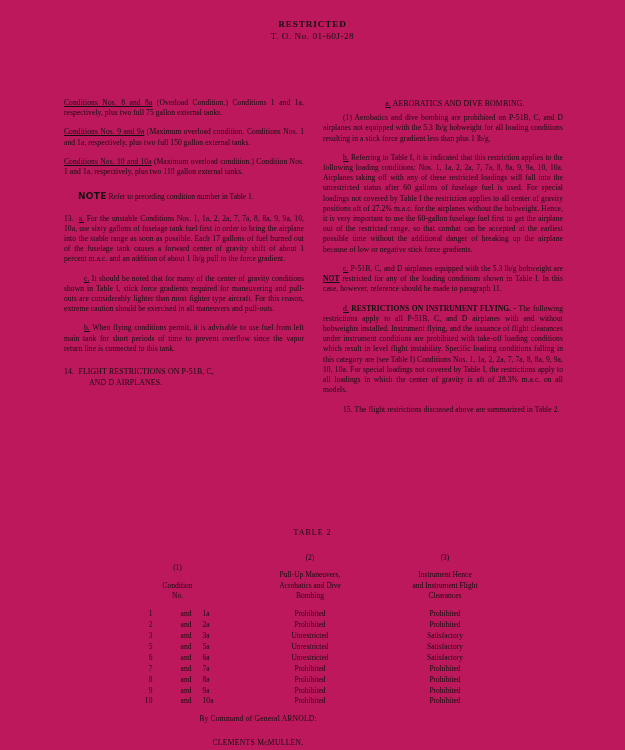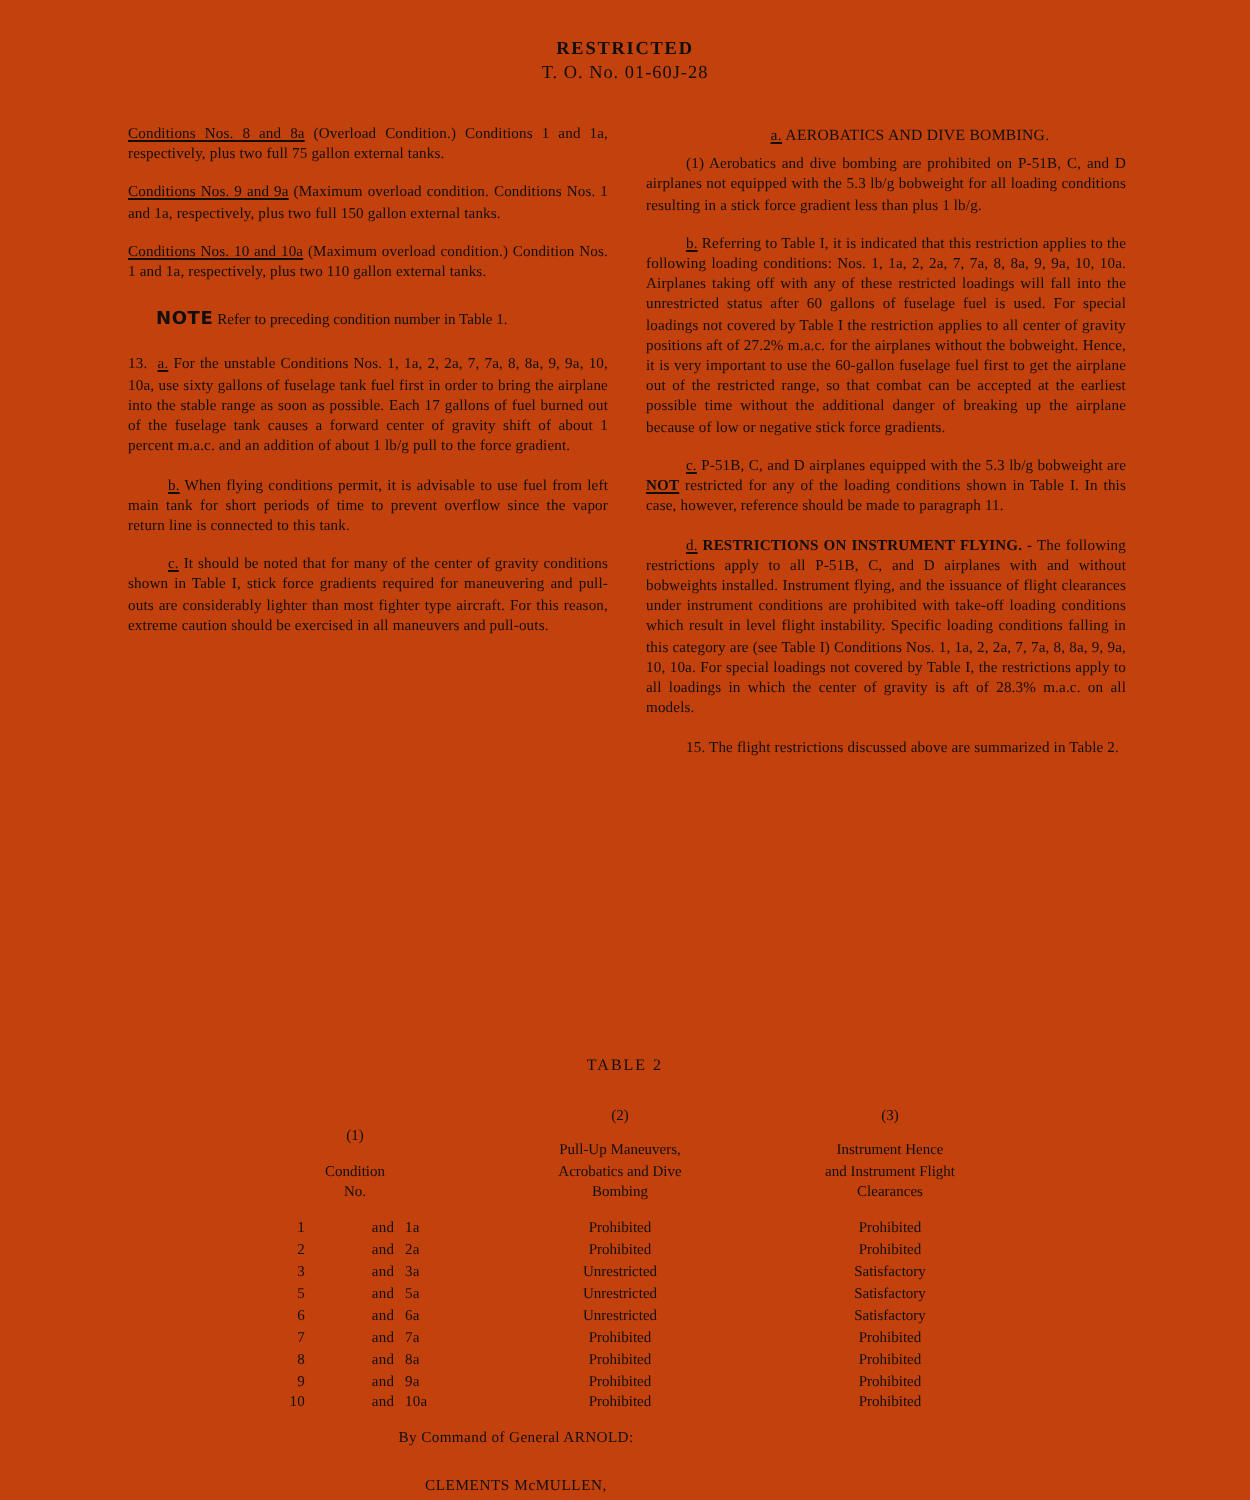--- a/index.html
+++ b/index.html
@@ -11,21 +11,21 @@
     width: 625px;
     height: 750px;
     overflow: hidden;
     font-family: "Liberation Serif", "DejaVu Serif", serif;
     color: #100f0d;
   }
   .page {
     position: relative;
     width: 625px;
     height: 750px;
-    background: #c2410c;
+    background: #be185d;
     box-sizing: border-box;
     padding: 0;
   }
   
   .doc-header {
     text-align: center;
     padding-top: 19px;
     line-height: 1.22;
   }
   .doc-header .classification {
@@ -42,20 +42,21 @@
   .columns {
     position: absolute;
     top: 62px;
     left: 64px;
     width: 500px;
     display: flex;
     gap: 19px;
   }
   .col {
     width: 240px;
+    margin-top: 36px;
   }
   p.para {
     margin: 0 0 9px 0;
     font-size: 7.55px;
     line-height: 1.355;
     text-align: justify;
     text-justify: inter-word;
     letter-spacing: 0.08px;
   }
   p.indent-lg { text-indent: 20px; }
@@ -115,21 +116,21 @@
     text-align: center;
     padding: 0.6px 0;
     line-height: 1.3;
     white-space: nowrap;
   }
   table.data td.cond {
     text-align: center;
     letter-spacing: 0.1px;
   }
   .cond-a { display: inline-block; width: 26px; text-align: right; }
-  .cond-and { display: inline-block; width: 22px; text-align: center; padding-left: 28px; }
+  .cond-and { display: inline-block; width: 22px; text-align: left; padding-left: 28px; }
   .cond-b { display: inline-block; width: 26px; text-align: left; }
   
   .footer {
     position: absolute;
     left: 0;
     top: 714px;
     width: 516px;
     text-align: center;
     font-size: 7.6px;
     letter-spacing: 0.2px;
@@ -156,24 +157,25 @@
       <p class="para"><span class="u">Conditions Nos. 8 and 8a</span><span>  (Overload Condition.)  Conditions 1 and 1a, respectively, plus two full 75 gallon external tanks.</span></p>
 
       <p class="para"><span class="u">Conditions Nos. 9 and 9a</span><span>  (Maximum overload condition.  Conditions Nos. 1 and 1a, respectively, plus two full 150 gallon external tanks.</span></p>
 
       <p class="para"><span class="u">Conditions Nos. 10 and 10a</span><span>  (Maximum overload condition.)  Condition Nos. 1 and 1a, respectively, plus two 110 gallon external tanks.</span></p>
 
       <div class="note-block"><span class="note-word">NOTE</span> <span>Refer to preceding condition number in Table 1.</span></div>
 
       <p class="para"><span>13.</span>&nbsp; <span class="u">a.</span><span>  For the unstable Conditions Nos. 1, 1a, 2, 2a, 7, 7a, 8, 8a, 9, 9a, 10, 10a, use sixty gallons of fuselage tank fuel first in order to bring the airplane into the stable range as soon as possible.  Each 17 gallons of fuel burned out of the fuselage tank causes a forward center of gravity shift of about 1 percent m.a.c. and an addition of about 1 lb/g pull to the force gradient.</span></p>
 
+      <p class="para indent-lg"><span class="u">c.</span><span>  It should be noted that for many of the center of gravity conditions shown in Table I, stick force gradients required for maneuvering and pull-outs are considerably lighter than most fighter type aircraft.  For this reason, extreme caution should be exercised in all maneuvers and pull-outs.</span></p>
+
       <p class="para indent-lg"><span class="u">b.</span><span>  When flying conditions permit, it is advisable to use fuel from left main tank for short periods of time to prevent overflow since the vapor return line is connected to this tank.</span></p>
 
-      <p class="para indent-lg"><span class="u">c.</span><span>  It should be noted that for many of the center of gravity conditions shown in Table I, stick force gradients required for maneuvering and pull-outs are considerably lighter than most fighter type aircraft.  For this reason, extreme caution should be exercised in all maneuvers and pull-outs.</span></p>
-
+      <div class="sec-heading"><span>14.</span>&nbsp; <span>FLIGHT RESTRICTIONS ON P-51B, C,</span><span class="cont">AND D AIRPLANES.</span></div>
 
     </div>
 
     <div class="col">
 
       <div class="sec-heading" style="margin-top:0;text-align:center;"><span style="padding-left:24px"></span><span class="u">a.</span><span>  AEROBATICS AND DIVE BOMBING.</span></div>
 
       <p class="para indent-lg"><span>(1)</span><span>  Aerobatics and dive bombing are prohibited on P-51B, C, and D airplanes not equipped with the 5.3 lb/g bobweight for all loading conditions resulting in a stick force gradient less than plus 1 lb/g.</span></p>
 
       <p class="para indent-lg"><span class="u">b.</span><span>  Referring to Table I, it is indicated that this restriction applies to the following loading conditions: Nos. 1, 1a, 2, 2a, 7, 7a, 8, 8a, 9, 9a, 10, 10a. Airplanes taking off with any of these restricted loadings will fall into the unrestricted status after 60 gallons of fuselage fuel is used.  For special loadings not covered by Table I the restriction applies to all center of gravity positions aft of 27.2% m.a.c. for the airplanes without the bobweight.  Hence, it is very important to use the 60-gallon fuselage fuel first to get the airplane out of the restricted range, so that combat can be accepted at the earliest possible time without the additional danger of breaking up the airplane because of low or negative stick force gradients.</span></p>

